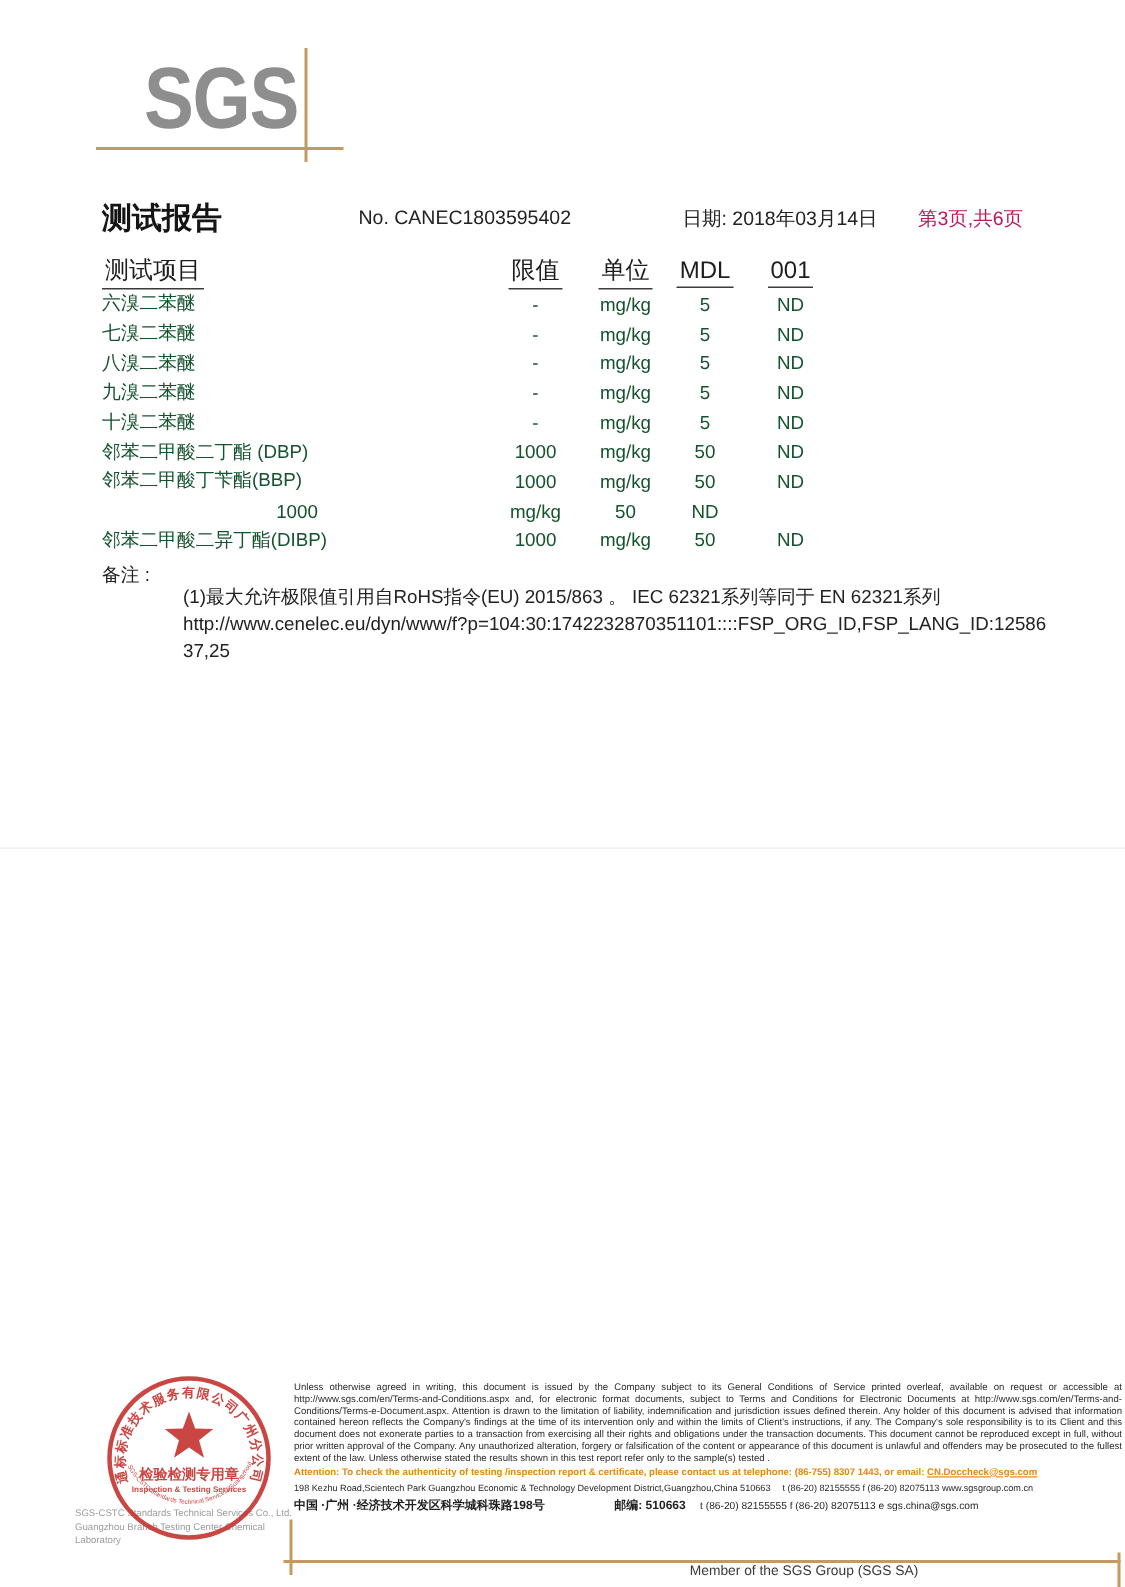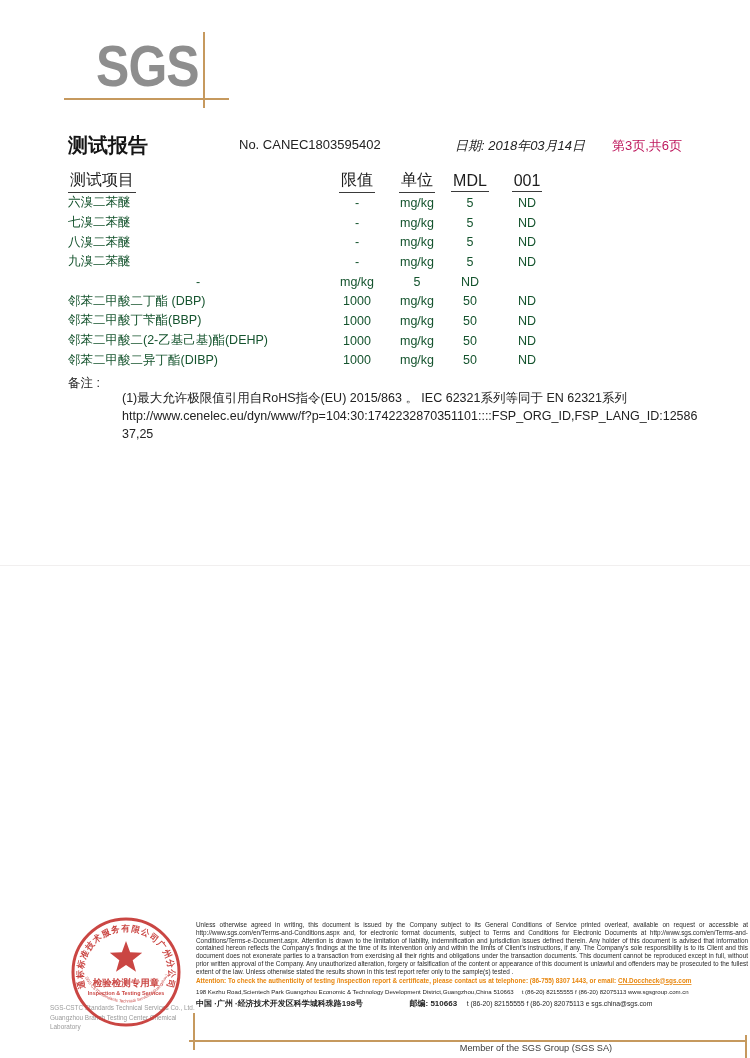--- a/index.html
+++ b/index.html
@@ -9,21 +9,21 @@
 
   
   .logo-text{left:96px;top:34px;font-size:58px;font-weight:bold;color:#8e8e8e;
              letter-spacing:-1px;transform:scaleX(.86);transform-origin:left top;line-height:1.1;}
   .logo-hline{left:64px;top:98px;width:165px;height:2px;background:#c6995e;}
   .logo-vline{left:203px;top:32px;width:2px;height:76px;background:#c6995e;}
 
   
   .report-title{left:68px;top:132px;font-size:20px;font-weight:bold;color:#151515;}
   .report-no{left:239px;top:137px;font-size:13px;color:#222;}
-  .report-date{left:455px;top:137px;font-size:13px;color:#222;font-style:italic;}
+  .report-date{left:455px;top:137px;font-size:13px;color:#222;}
   .report-page{left:612px;top:137px;font-size:13px;color:#be185d;}
 
   
   .tbl{left:68px;top:170px;width:494px;}
   .trow{display:grid;grid-template-columns:260px 58px 62px 44px 70px;height:19.7px;
         align-items:center;font-size:12.5px;color:#14532d;}
   .trow.hdr{height:23px;font-size:16px;color:#1c1c1c;}
   .c{text-align:center;}
   .u{display:inline-block;border-bottom:1px solid #3a3a3a;padding:0 2px 1px 2px;}
   .it{}
@@ -101,41 +101,41 @@
       <div class="c">ND</div>
     </div>
     <div class="trow">
       <div>九溴二苯醚</div>
       <div class="c">-</div>
       <div class="c">mg/kg</div>
       <div class="c">5</div>
       <div class="c">ND</div>
     </div>
     <div class="trow">
+      <div>十溴二苯醚</div>
       <div class="c">-</div>
       <div class="c">mg/kg</div>
       <div class="c">5</div>
       <div class="c">ND</div>
     </div>
     <div class="trow">
       <div>邻苯二甲酸二丁酯 (DBP)</div>
       <div class="c">1000</div>
       <div class="c">mg/kg</div>
       <div class="c">50</div>
       <div class="c">ND</div>
     </div>
     <div class="trow">
       <div>邻苯二甲酸丁苄酯(BBP)</div>
       <div class="c">1000</div>
       <div class="c">mg/kg</div>
       <div class="c">50</div>
       <div class="c">ND</div>
     </div>
     <div class="trow">
-      <div>邻苯二甲酸二(2-乙基己基)酯(DEHP)</div>
       <div class="c">1000</div>
       <div class="c">mg/kg</div>
       <div class="c">50</div>
       <div class="c">ND</div>
     </div>
     <div class="trow">
       <div>邻苯二甲酸二异丁酯(DIBP)</div>
       <div class="c">1000</div>
       <div class="c">mg/kg</div>
       <div class="c">50</div>

